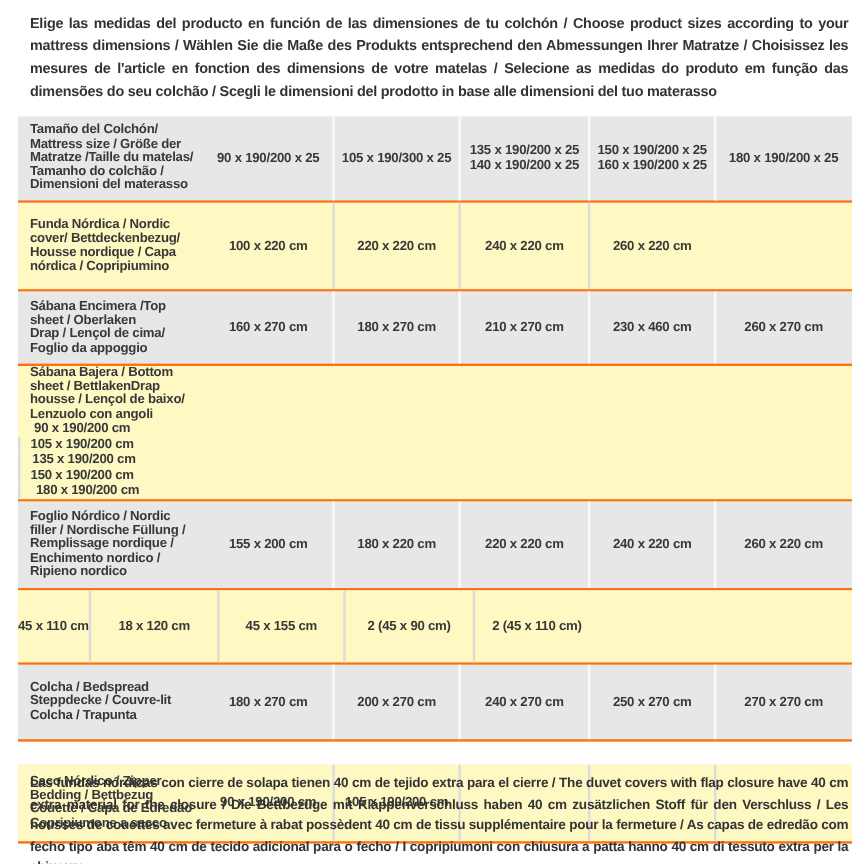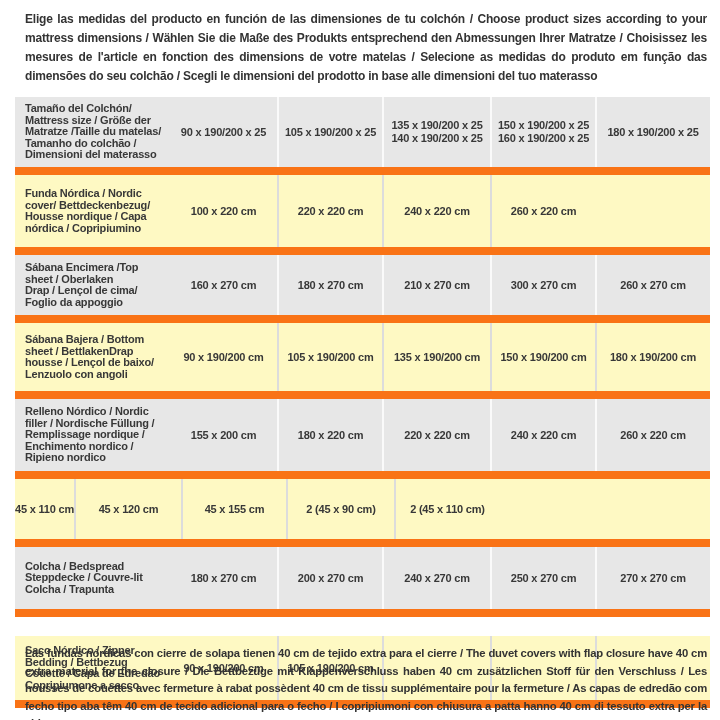--- a/index.html
+++ b/index.html
@@ -34,28 +34,28 @@
   }
   .size-table {
     position: absolute;
     left: 15px;
     top: 97px;
     width: 695px;
   }
   .row {
     display: flex;
     align-items: stretch;
-    border-bottom: 8px solid #f97316;
+    border-bottom: 2px solid #f97316;
   }
   .row.gray  { background: #e7e7e7; }
   .row.white { background: #fef9c3; }
   .row:nth-child(1) { min-height: 70px; }
   .row:nth-child(2) { min-height: 72px; }
   .row:nth-child(3) { min-height: 60px; }
-  .row:nth-child(4) { min-height: 68px; }
+  .row:nth-child(4) { min-height: 68px; flex-direction: column; }
   .row:nth-child(5) { min-height: 72px; }
   .row:nth-child(6) { min-height: 60px; }
   .row:nth-child(7) { min-height: 62px; }
   .row:nth-child(8) { min-height: 64px; margin-top: 19px; }
   .cell {
     display: flex;
     align-items: center;
     white-space: pre-line;
     font-weight: bold;
     letter-spacing: -0.2px;
@@ -103,21 +103,21 @@
 <div class="page">
   <p class="intro">Elige las medidas del producto en función de las dimensiones de tu colchón / Choose product sizes according to your mattress dimensions / Wählen Sie die Maße des Produkts entsprechend den Abmessungen Ihrer Matratze / Choisissez les mesures de l'article en fonction des dimensions de votre matelas / Selecione as medidas do produto em função das dimensões do seu colchão / Scegli le dimensioni del prodotto in base alle dimensioni del tuo materasso</p>
   <div class="size-table" id="size-table">
       <div class="row gray">
         <div class="cell label">Tamaño del Colchón/
 Mattress size / Größe der
 Matratze /Taille du matelas/
 Tamanho do colchão /
 Dimensioni del materasso</div>
         <div class="cell value">90 x 190/200 x 25</div>
-        <div class="cell value">105 x 190/200 x 25</div>
+        <div class="cell value">105 x 190/300 x 25</div>
         <div class="cell value">135 x 190/200 x 25
 140 x 190/200 x 25</div>
         <div class="cell value">150 x 190/200 x 25
 160 x 190/200 x 25</div>
         <div class="cell value">180 x 190/200 x 25</div>
       </div>
       <div class="row white">
         <div class="cell label">Funda Nórdica /  Nordic
 cover/ Bettdeckenbezug/
 Housse nordique  / Capa
@@ -128,49 +128,49 @@
         <div class="cell value">260 x 220 cm</div>
       </div>
       <div class="row gray">
         <div class="cell label">Sábana Encimera /Top
 sheet / Oberlaken
 Drap / Lençol de cima/
 Foglio da appoggio</div>
         <div class="cell value">160 x 270 cm</div>
         <div class="cell value">180 x 270 cm</div>
         <div class="cell value">210 x 270 cm</div>
-        <div class="cell value">300 x 270 cm</div>
+        <div class="cell value">230 x 460 cm</div>
         <div class="cell value">260 x 270 cm</div>
       </div>
       <div class="row white">
         <div class="cell label">Sábana Bajera / Bottom
 sheet / BettlakenDrap
 housse / Lençol de baixo/
 Lenzuolo con angoli</div>
         <div class="cell value">90 x 190/200 cm</div>
         <div class="cell value">105 x 190/200 cm</div>
         <div class="cell value">135 x 190/200 cm</div>
         <div class="cell value">150 x 190/200 cm</div>
         <div class="cell value">180 x 190/200 cm</div>
       </div>
       <div class="row gray">
-        <div class="cell label">Relleno Nórdico / Nordic
+        <div class="cell label">Foglio Nórdico / Nordic
 filler / Nordische Füllung /
 Remplissage nordique /
 Enchimento nordico /
 Ripieno nordico</div>
         <div class="cell value">155 x 200 cm</div>
         <div class="cell value">180 x 220 cm</div>
         <div class="cell value">220 x 220 cm</div>
         <div class="cell value">240 x 220 cm</div>
         <div class="cell value">260 x 220 cm</div>
       </div>
       <div class="row white">
         <div class="cell value">45 x 110 cm</div>
-        <div class="cell value">45 x 120 cm</div>
+        <div class="cell value">18 x 120 cm</div>
         <div class="cell value">45 x 155 cm</div>
         <div class="cell value">2 (45 x 90 cm)</div>
         <div class="cell value">2 (45 x 110 cm)</div>
       </div>
       <div class="row gray">
         <div class="cell label">Colcha / Bedspread
 Steppdecke / Couvre-lit
 Colcha / Trapunta</div>
         <div class="cell value">180 x 270 cm</div>
         <div class="cell value">200 x 270 cm</div>

